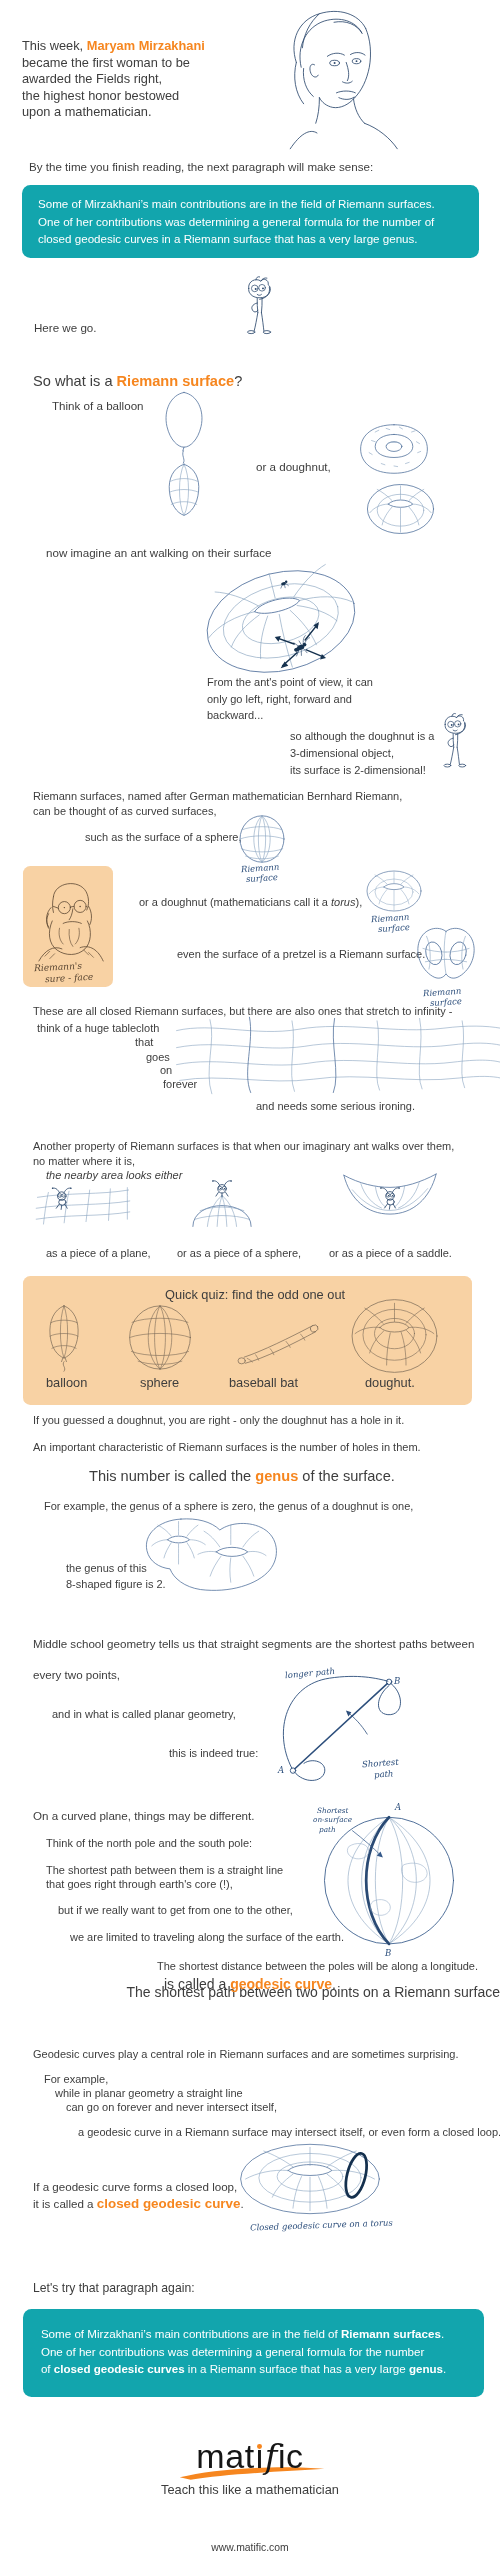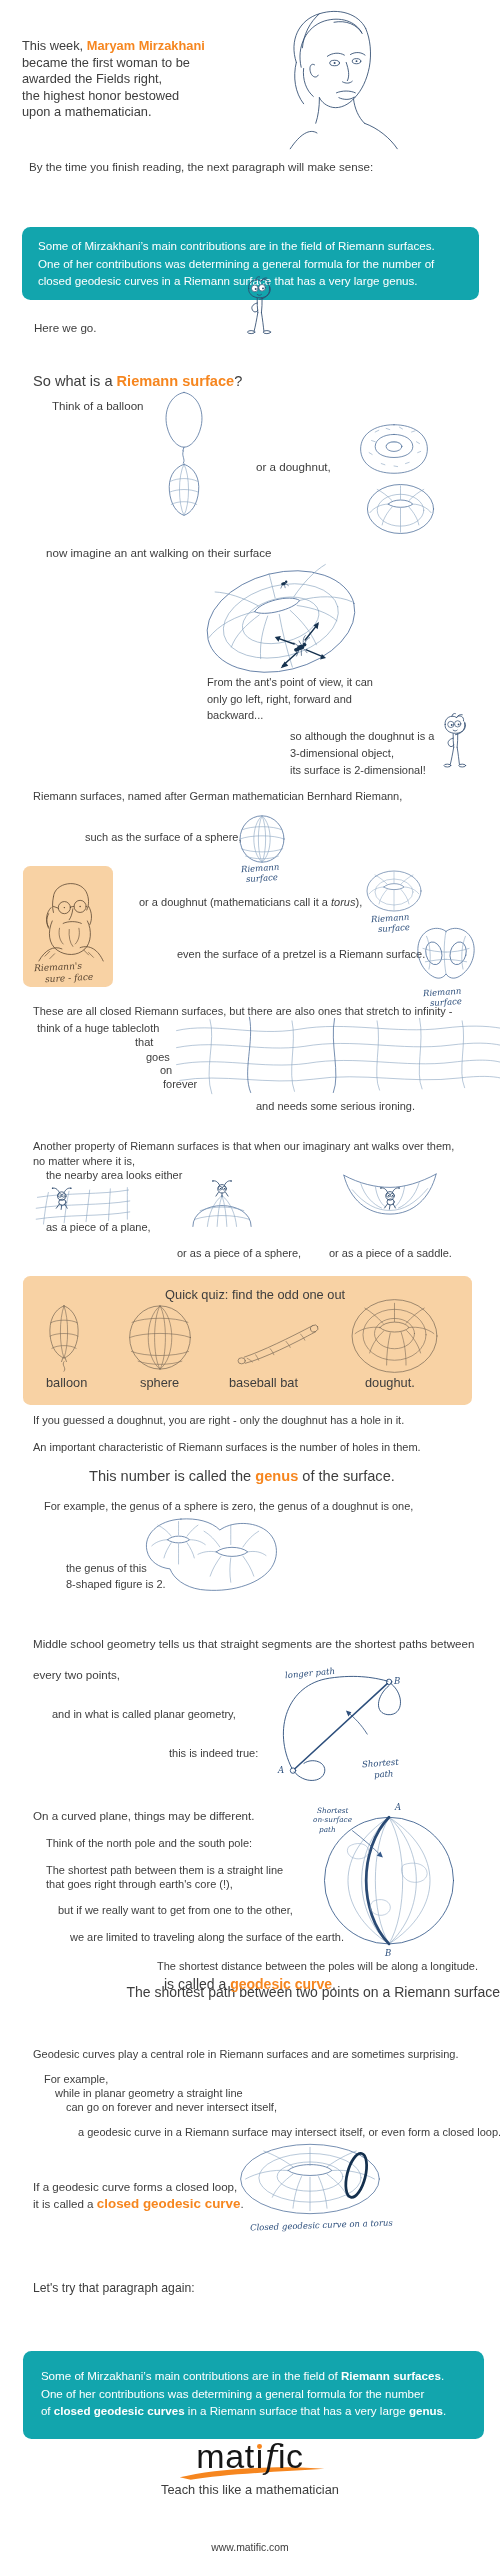--- a/index.html
+++ b/index.html
@@ -5,21 +5,21 @@
   html,body{margin:0;padding:0;background:#fff;}
   .page{position:relative;width:500px;height:2576px;background:#ffffff;overflow:hidden;
         font-family:"Liberation Sans",sans-serif;}
   .t{position:absolute;white-space:nowrap;color:#3D3D3D;font-size:11px;line-height:1.25;}
   .sz19{font-size:11.6px}.sz20{font-size:12.2px}.sz21{font-size:12.8px}
   .big{font-size:14.6px}.mid{font-size:14px}
   .o{color:#F6861F;font-weight:bold;}
   .ob{color:#F6861F;font-weight:bold;font-size:13.4px;}
   .it{font-style:italic;}
   .b{font-weight:bold;}
-  .tealbox{position:absolute;background:#12A5AD;border-radius:8.5px;color:#fff;margin-top:42px;}
+  .tealbox{position:absolute;background:#12A5AD;border-radius:8.5px;color:#fff;}
   .tealbox .bt{font-size:11.6px;line-height:17.7px;white-space:nowrap;}
   .peach{position:absolute;background:#F8D2A4;border-radius:7.3px;}
   .hw{position:absolute;white-space:nowrap;font-family:"DejaVu Serif",serif;font-style:italic;
       color:#2D4F7C;font-size:8.5px;}
   .hw.sm{font-size:7.3px}
   .hw.sep{color:#5A4632;font-size:9.1px}
   svg.sk{position:absolute;overflow:visible;}
   .ink{stroke:#51719C;fill:none;stroke-width:1.3;stroke-linecap:round;stroke-linejoin:round;}
   .ink-d{stroke:#2E4A6E;fill:none;stroke-width:1.4;stroke-linecap:round;stroke-linejoin:round;}
   .ink-l{stroke:#8AA4C0;fill:none;stroke-width:1;stroke-linecap:round;stroke-linejoin:round;}
@@ -194,20 +194,21 @@
       <path d="M31,60 C29,72 27,82 25,90 M37,60 C39,72 40,82 41,90"></path>
       <ellipse cx="20" cy="92" rx="6" ry="2.5"></ellipse>
       <ellipse cx="46" cy="92" rx="6" ry="2.5"></ellipse>
     </g>
     <circle class="dotn" cx="27.5" cy="21" r="1.6"></circle>
     <circle class="dotn" cx="39.5" cy="20" r="1.6"></circle>
   </svg>
 
   <div class="t" style="left:33px;top:789px;line-height:14.6px;">
     <div>Riemann surfaces, named after German mathematician Bernhard Riemann,</div>
+    <div>can be thought of as curved surfaces,</div>
   </div>
 
   <div class="t" style="left:85px;top:831px;">such as the surface of a sphere,</div>
 
   <svg class="sk" style="left:237px;top:814px;" width="50" height="50" viewBox="0 0 82 82">
     <ellipse class="ink" cx="41" cy="41" rx="36" ry="38"></ellipse>
     <path class="ink-l" d="M41,3 C23,18 23,64 41,79 M41,3 C59,18 59,64 41,79 M41,3 C33,18 33,64 41,79 M41,3 C49,18 49,64 41,79"></path>
     <path class="ink-l" d="M8,26 C24,19 58,19 74,26 M5,41 C22,34 60,34 77,41 M7,57 C24,64 58,64 75,57 M14,69 C28,75 54,75 68,69"></path>
   </svg>
   <div class="hw" style="left:241px;top:863px;transform:rotate(-4deg);">Riemann</div>
@@ -278,21 +279,21 @@
     <path class="ink" d="M260,4 C252,46 270,94 258,126"></path>
     <path class="ink-l" d="M330,8 C338,46 322,94 334,122"></path>
     <path class="ink-l" d="M400,4 C408,44 392,92 404,120"></path>
     <path class="ink-l" d="M470,8 C478,44 462,90 474,118"></path>
   </svg>
 
   <div class="t" style="left:256px;top:1100px;">and needs some serious ironing.</div>
 
   <div class="t" style="left:33px;top:1140px;">Another property of Riemann surfaces is that when our imaginary ant walks over them,</div>
   <div class="t" style="left:33px;top:1155px;">no matter where it is,</div>
-  <div class="t" style="left:46px;top:1169px;">the nearby area looks either</div>
+  <div class="t" style="left:46px;top:1169px;font-style:italic;">the nearby area looks either</div>
 
   <svg class="sk" style="left:35px;top:1180px;" width="96" height="48" viewBox="0 0 158 78">
     <path class="ink-l" d="M4,28 C54,20 108,24 154,16 M2,46 C52,38 108,42 156,34 M2,64 C52,56 110,60 156,52"></path>
     <path class="ink-l" d="M22,20 C18,38 16,54 14,72 M56,18 C52,36 50,52 48,70 M90,16 C88,34 86,50 84,68 M124,14 C123,32 122,48 121,66 M152,12 C152,30 152,46 152,64"></path>
     <g transform="translate(44,26)">
       <circle class="ink-d" cx="0" cy="0" r="7"></circle>
       <circle class="eye" cx="-3" cy="-1" r="3"></circle>
         <circle class="eye" cx="3.5" cy="-1" r="3"></circle>
       <circle class="dot" cx="-2.5" cy="-0.5" r="1"></circle>
         <circle class="dot" cx="4" cy="-0.5" r="1"></circle>
@@ -333,21 +334,21 @@
       <circle class="dot" cx="-2.5" cy="-0.5" r="1"></circle>
         <circle class="dot" cx="4" cy="-0.5" r="1"></circle>
       <path class="ink-d" d="M-4,-6 C-7,-12 -11,-14 -15,-13 M4,-6 C7,-12 11,-14 15,-13"></path>
       <circle class="dotn" cx="-15" cy="-13" r="1.3"></circle>
         <circle class="dotn" cx="15" cy="-13" r="1.3"></circle>
       <ellipse class="ink-d" cx="1" cy="10" rx="6" ry="5"></ellipse>
       <path class="ink-d" d="M-4,13 L-9,20 M0,15 L-1,22 M5,13 L9,20"></path>
     </g>
   </svg>
 
-  <div class="t" style="left:46px;top:1221px;">as a piece of a plane,</div>
+  <div class="t" style="left:46px;top:1247px;">as a piece of a plane,</div>
   <div class="t" style="left:177px;top:1247px;">or as a piece of a sphere,</div>
   <div class="t" style="left:329px;top:1247px;">or as a piece of a saddle.</div>
 
   <div class="peach" style="left:22.6px;top:1276px;width:449px;height:129px;"></div>
   <div class="t sz21" style="left:22.6px;top:1287px;width:449px;text-align:center;padding-left:8px;">Quick quiz: find the odd one out</div>
 
   <svg class="sk" style="left:44px;top:1302px;" width="40" height="72" viewBox="0 0 66 118">
     <path class="quizink" d="M33,6 C16,12 8,32 10,54 C12,76 22,88 33,92 C44,88 54,76 56,54 C58,32 50,12 33,6 Z"></path>
     <path class="quizink" style="stroke-width:1" d="M33,6 C25,28 25,70 33,92 M33,6 C41,28 41,70 33,92"></path>
     <path class="quizink" style="stroke-width:1" d="M11,34 C20,28 46,28 55,34 M10,56 C20,50 46,50 56,56 M13,76 C22,70 44,70 53,76"></path>

